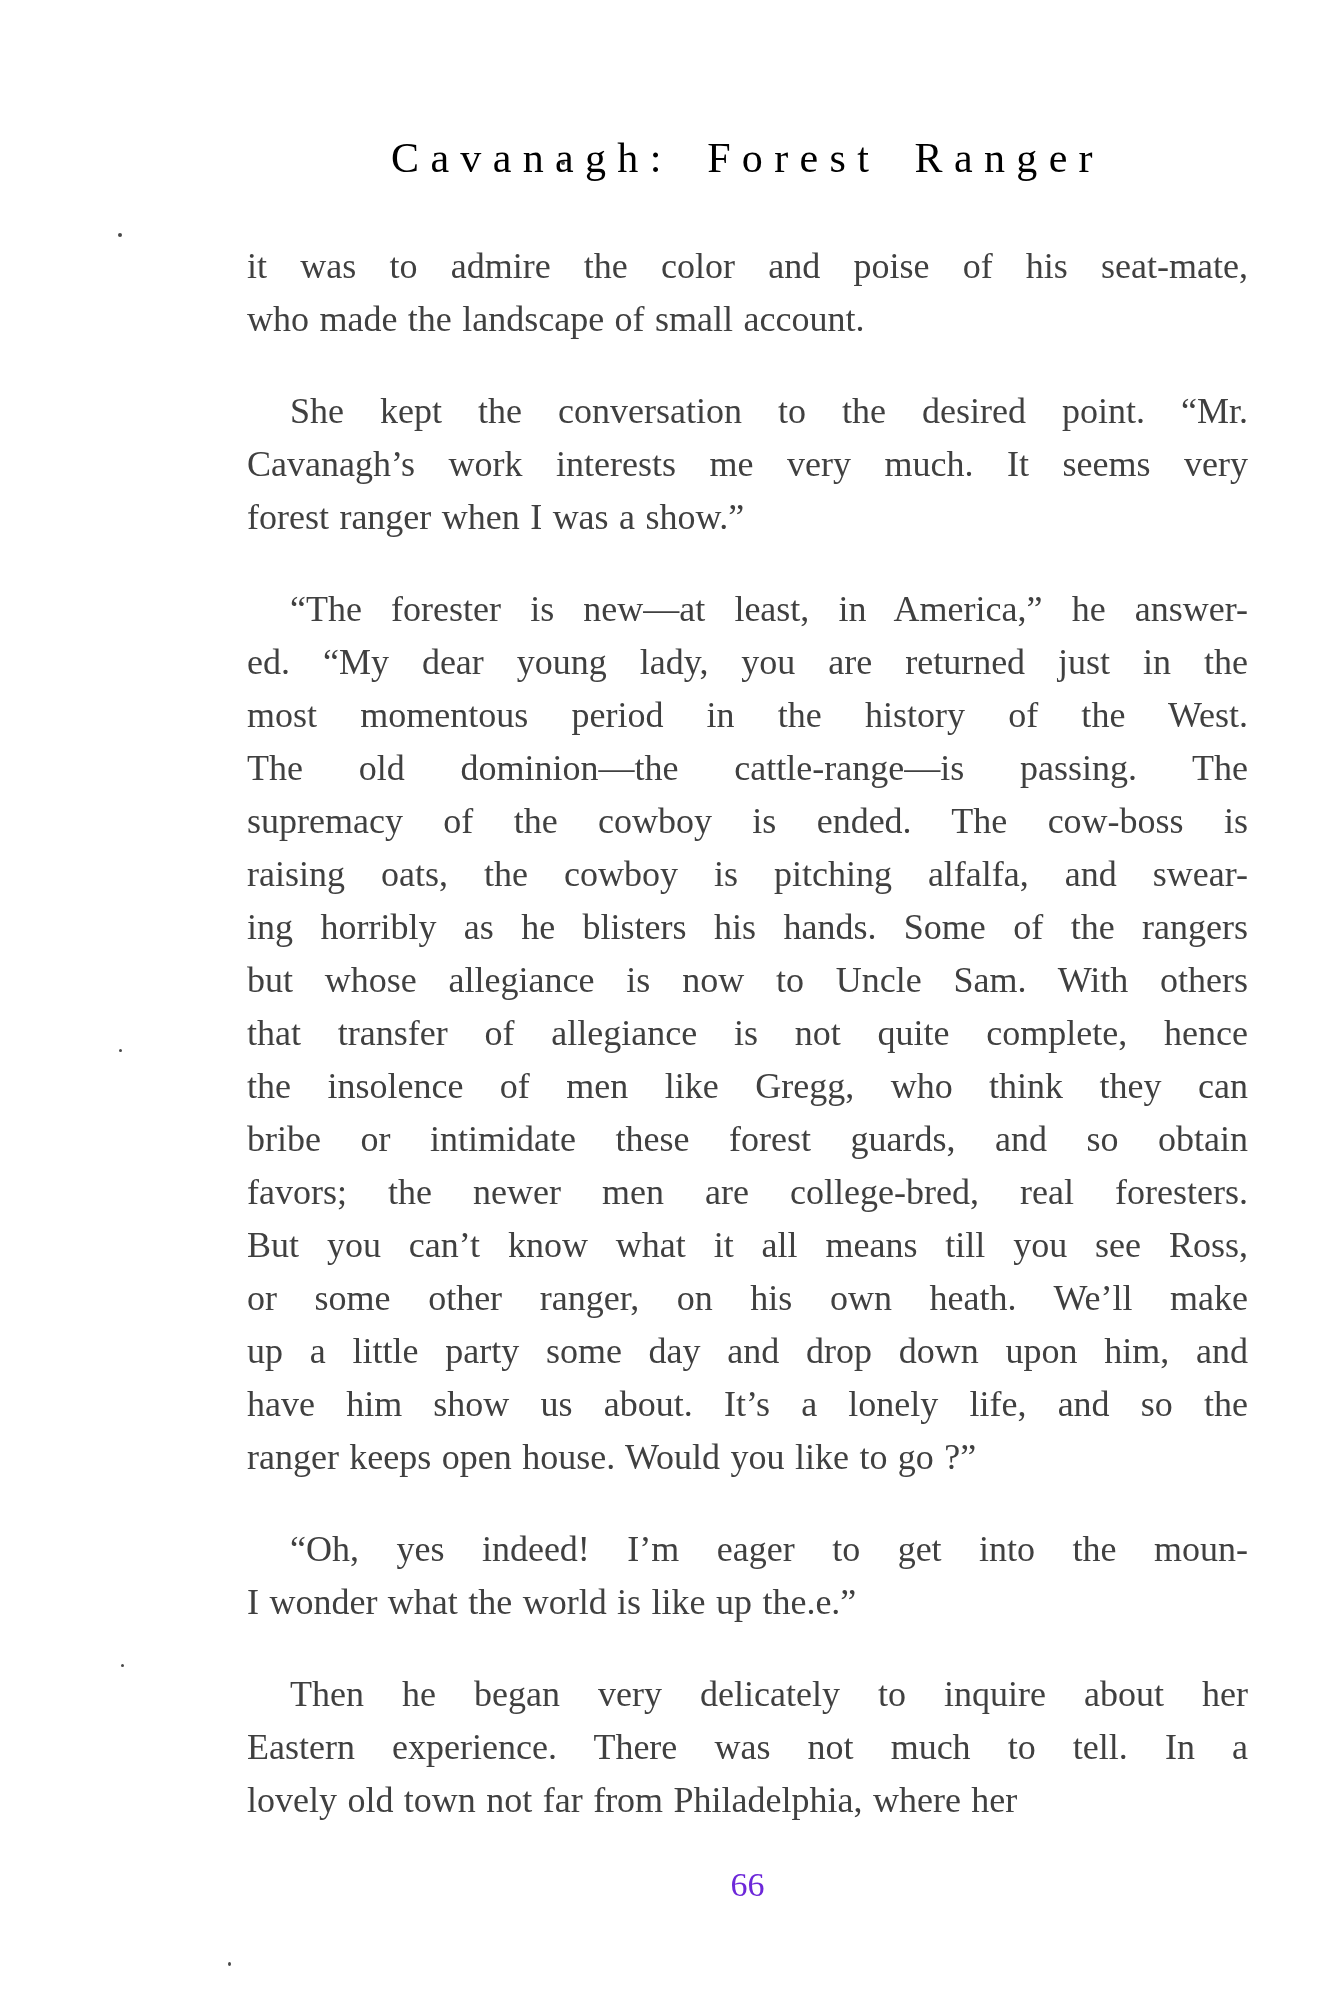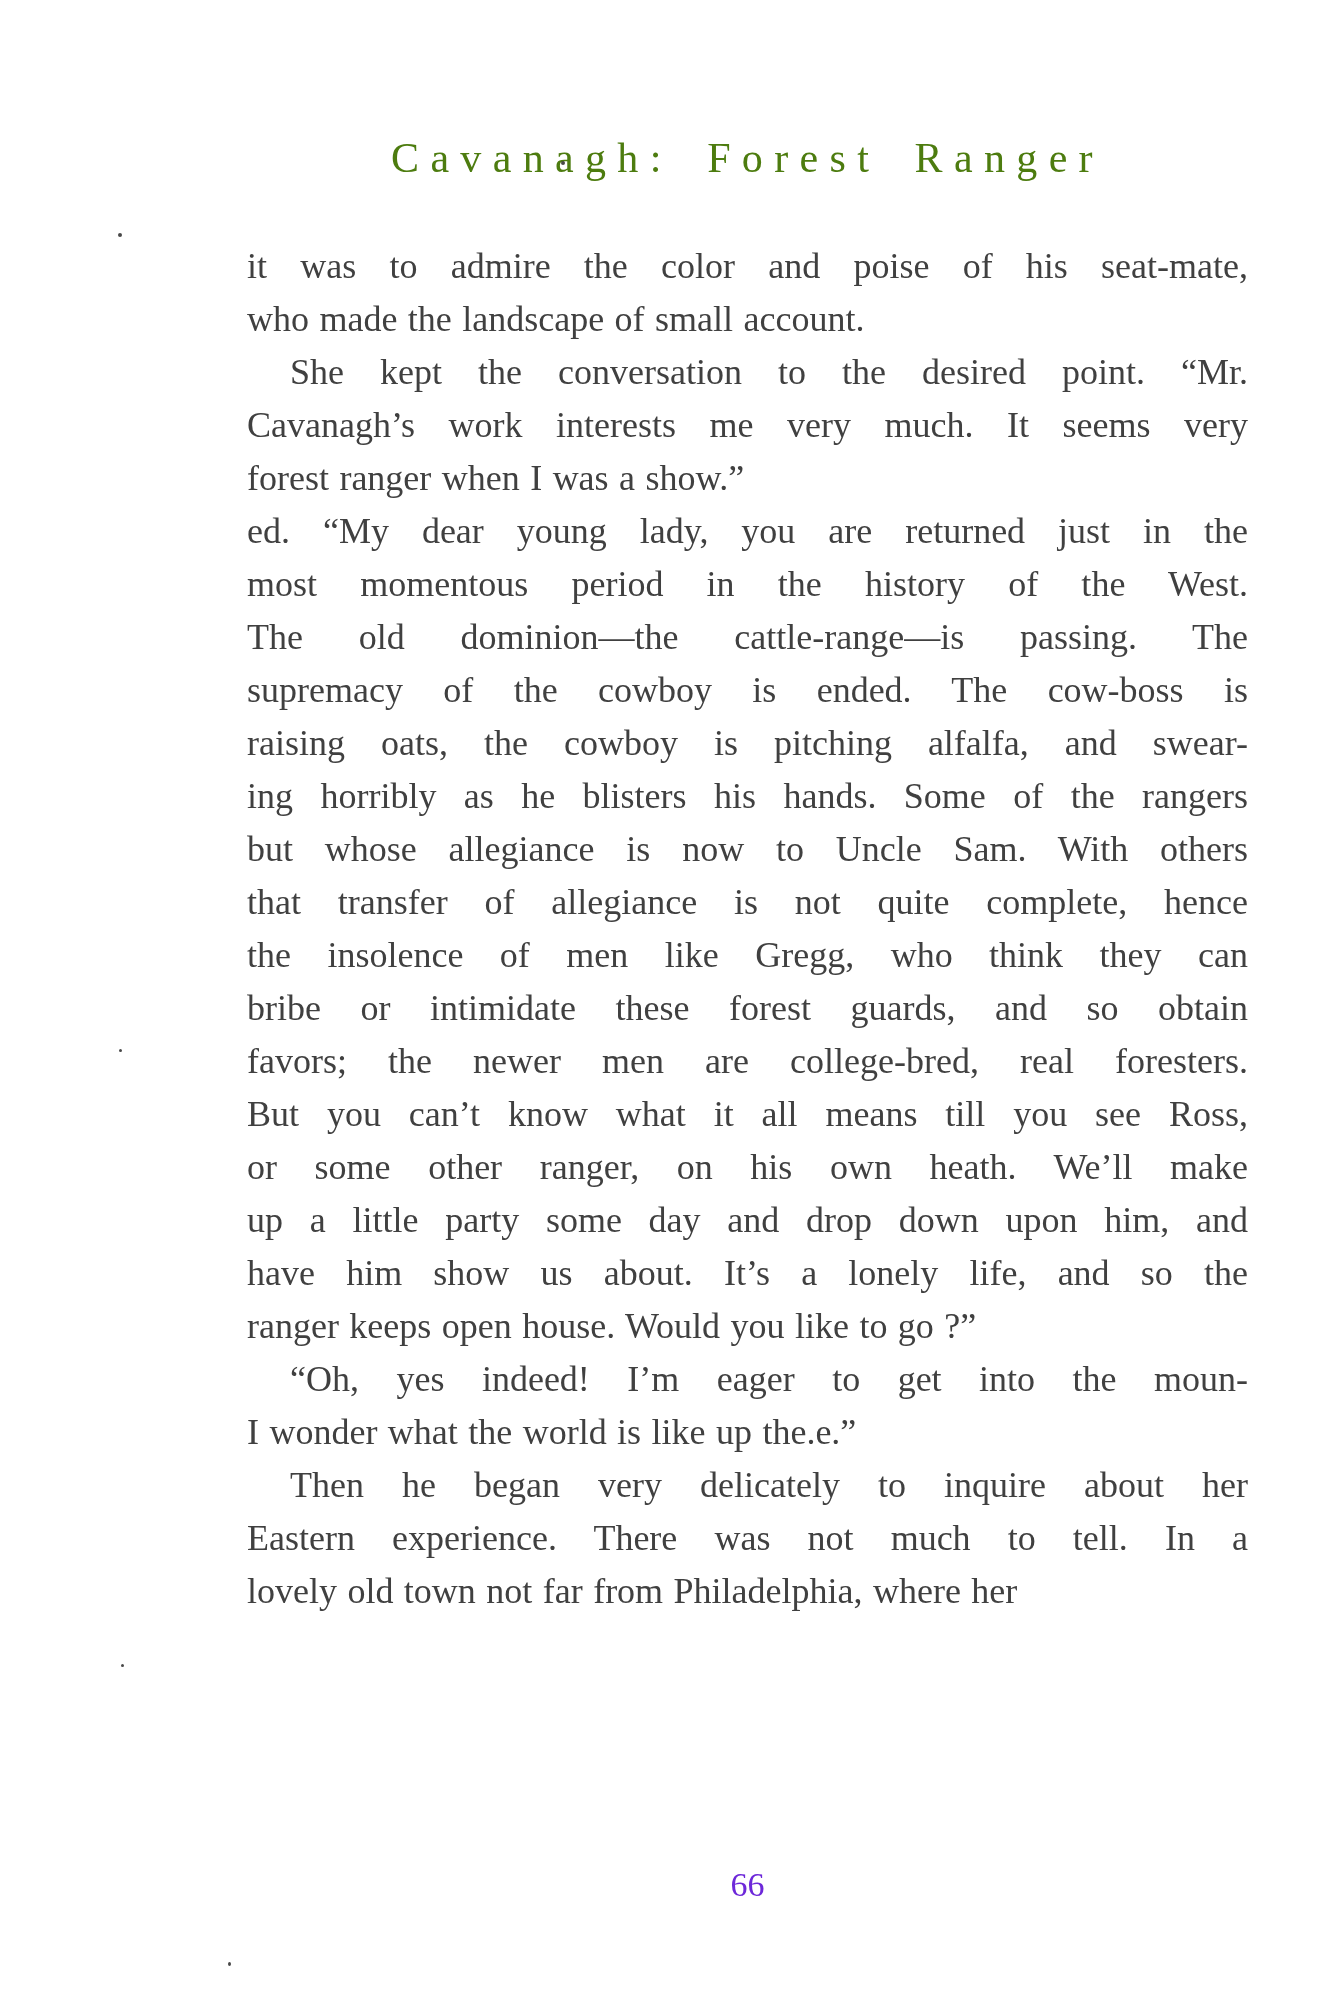--- a/index.html
+++ b/index.html
@@ -21,21 +21,21 @@
     left: 247px;
     top: 134px;
     width: 1001px;
     margin: 0;
     font-size: 42px;
     font-weight: 400;
     letter-spacing: 0.27em;
     word-spacing: 0.30em;
     text-align: center;
     white-space: nowrap;
-    color: #4d7c0f;
+    color: #000000;
   }
   .text-block {
     position: absolute;
     left: 247px;
     top: 240px;
     width: 1001px;
   }
   .paragraph {
     margin: 0;
     padding: 0;
@@ -48,20 +48,21 @@
     text-align: justify;
     text-align-last: justify;
     word-spacing: 0.04em;
     color: #404040;
   }
   .line.last {
     text-align-last: left;
   }
   .line.indent {
     text-indent: 43px;
+    margin-top: 39px;
   }
   .page-number {
     position: absolute;
     left: 247px;
     top: 1866px;
     width: 1001px;
     text-align: center;
     font-size: 34px;
     color: #6d28d9;
   }
@@ -83,20 +84,21 @@
       <div class="paragraph">
         <div class="line">it was to admire the color and poise of his seat-mate,</div>
         <div class="line last">who made the landscape of small account.</div>
       </div>
       <div class="paragraph">
         <div class="line indent">She kept the conversation to the desired point. “Mr.</div>
         <div class="line">Cavanagh’s work interests me very much. It seems very</div>
         <div class="line last">forest ranger when I was a show.”</div>
       </div>
       <div class="paragraph">
+        <div class="line indent">“The forester is new—at least, in America,” he answer-</div>
         <div class="line">ed. “My dear young lady, you are returned just in the</div>
         <div class="line">most momentous period in the history of the West.</div>
         <div class="line">The old dominion—the cattle-range—is passing. The</div>
         <div class="line">supremacy of the cowboy is ended. The cow-boss is</div>
         <div class="line">raising oats, the cowboy is pitching alfalfa, and swear-</div>
         <div class="line">ing horribly as he blisters his hands. Some of the rangers</div>
         <div class="line">but whose allegiance is now to Uncle Sam. With others</div>
         <div class="line">that transfer of allegiance is not quite complete, hence</div>
         <div class="line">the insolence of men like Gregg, who think they can</div>
         <div class="line">bribe or intimidate these forest guards, and so obtain</div>

